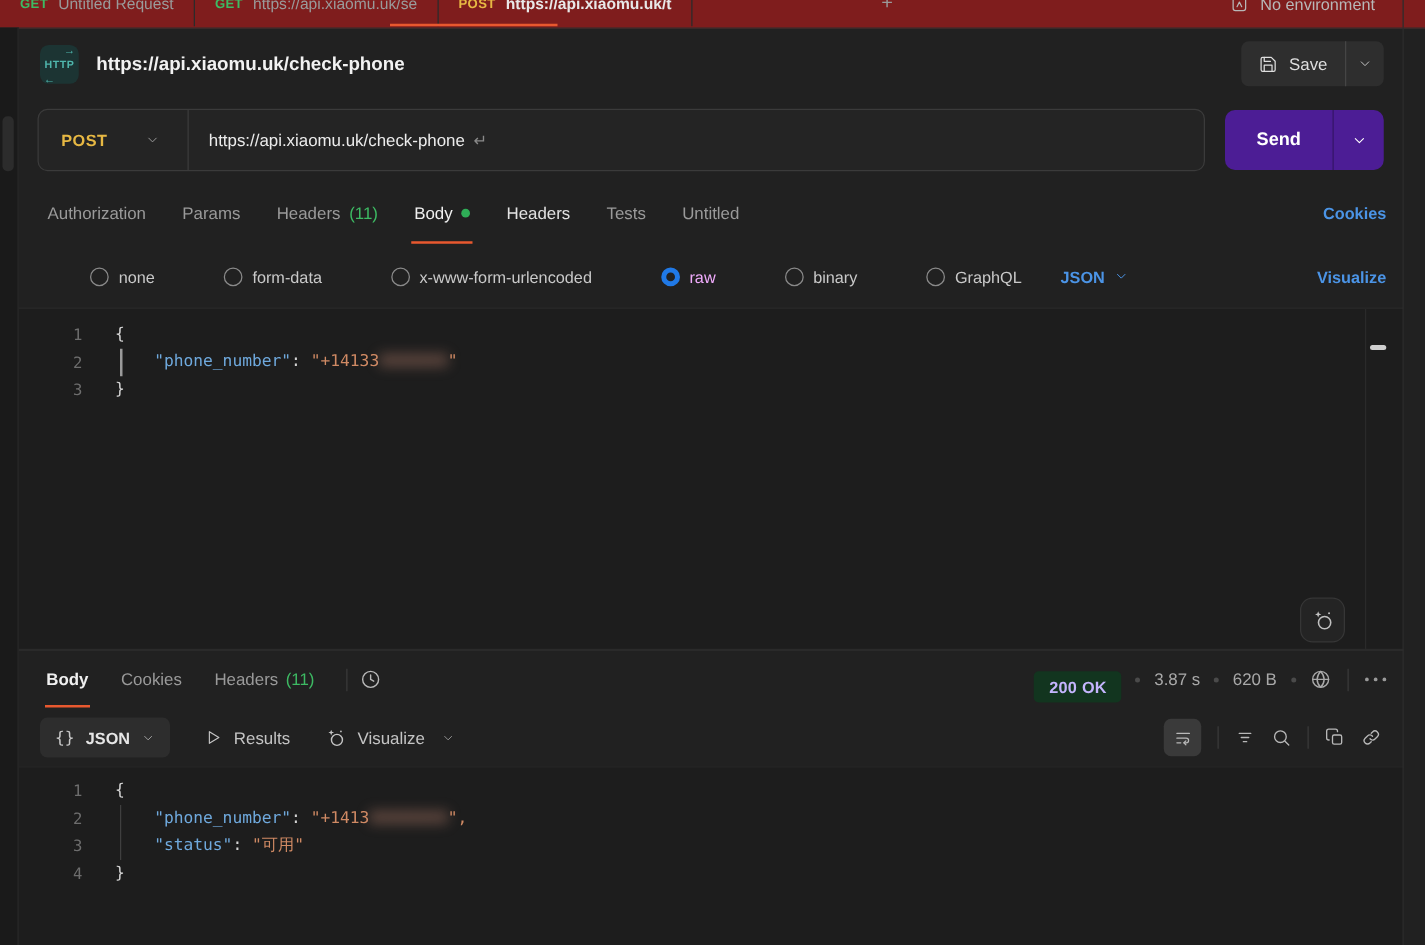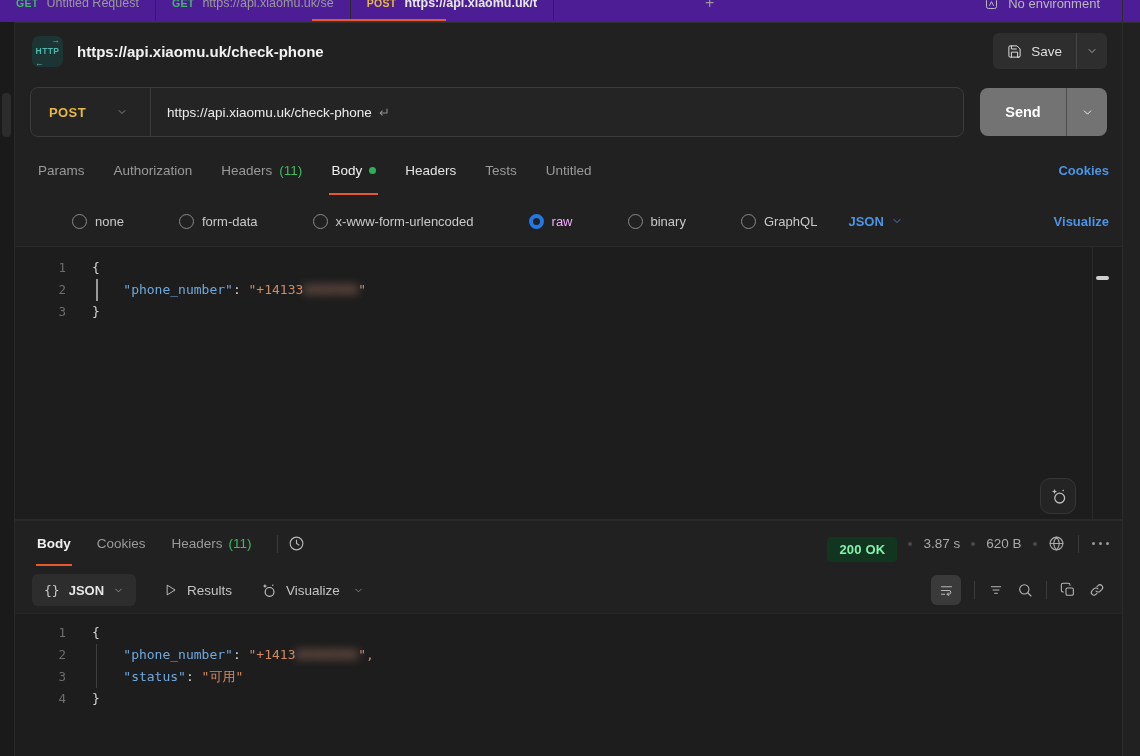--- a/index.html
+++ b/index.html
@@ -2,21 +2,21 @@
 <html><head>
 <meta charset="utf-8">
 <style>
   html,body{margin:0;padding:0;background:#212121;}
   .canvas{position:relative;width:1140px;height:756px;overflow:hidden;
           font-family:"Liberation Sans",sans-serif;background:#212121;color:#cfcfcf;}
   svg{display:block;}
   .ic{stroke:currentColor;fill:none;stroke-width:1.6;stroke-linecap:round;stroke-linejoin:round;}
 
   
-  .top-strip{position:absolute;left:0;top:0;width:100%;height:22px;background:#4c1d95;
+  .top-strip{position:absolute;left:0;top:0;width:100%;height:22px;background:#7f1d1d;
              border-bottom:1px solid #2e2e2e;overflow:hidden;}
   .top-tabs{position:absolute;left:0;top:-15px;height:36px;display:flex;align-items:center;}
   .top-tab{display:flex;align-items:center;gap:8px;height:36px;padding:0 16px;
            border-right:1px solid #2b2b2b;font-size:12.5px;white-space:nowrap;}
   .top-tab .m{font-size:10.5px;font-weight:700;letter-spacing:.3px;}
   .top-tab .lbl{color:#9a9a9a;}
   .top-tab.active .lbl{color:#e8e8e8;font-weight:600;}
   .top-underline{position:absolute;left:312px;top:19px;width:134px;height:2px;background:#e8582f;}
   .tab-plus{position:absolute;left:695px;top:-15px;height:36px;display:flex;align-items:center;
             color:#9a9a9a;font-size:16px;padding:0 10px;}
@@ -48,21 +48,21 @@
   
   .url-row{position:absolute;left:14px;right:17px;top:80px;height:64px;display:flex;
            align-items:center;padding:0 16px;box-sizing:border-box;}
   .url-box{flex:1;height:50px;border:1px solid #3b3b3b;border-radius:8px;background:#242424;
            display:flex;align-items:center;margin-right:16px;box-sizing:border-box;}
   .method{color:#e7b843;font-weight:700;font-size:13px;padding-left:18px;letter-spacing:.4px;}
   .method-caret{color:#9a9a9a;margin:0 22px 0 30px;display:flex;}
   .url-divider{width:1px;height:48px;background:#3b3b3b;}
   .url-text{padding-left:16px;font-size:13.5px;color:#ececec;}
   .return-glyph{color:#8a8a8a;margin-left:7px;font-size:13px;}
-  .send-btn{width:127px;height:48px;border-radius:8px;background:#737373;display:flex;color:#fff;flex:none;}
+  .send-btn{width:127px;height:48px;border-radius:8px;background:#4c1d95;display:flex;color:#fff;flex:none;}
   .send-main{flex:1;display:flex;align-items:center;justify-content:center;font-size:14.5px;font-weight:700;}
   .send-sep{width:1px;background:rgba(0,0,0,.3);}
   .send-caret{width:40px;display:flex;align-items:center;justify-content:center;}
 
   
   .req-tabs{position:absolute;left:14px;right:17px;top:144px;height:52px;display:flex;
             align-items:center;padding-left:12px;font-size:13.5px;box-sizing:border-box;}
   .rtab{position:relative;height:52px;display:flex;align-items:center;gap:7px;padding:0 12px;
         margin-right:5px;color:#9a9a9a;cursor:default;white-space:nowrap;}
   .rtab.bright{color:#e2e2e2;}
@@ -107,21 +107,21 @@
   
   .resp-meta{position:absolute;left:14px;right:17px;top:519px;height:48px;border-top:1px solid #2a2a2a;
              display:flex;align-items:center;padding:0 14px 0 12px;font-size:13.5px;box-sizing:border-box;}
   .mtab{position:relative;height:48px;display:flex;align-items:center;gap:6px;padding:0 11px;
         margin-right:4px;color:#9a9a9a;white-space:nowrap;}
   .mtab.active{color:#f0f0f0;font-weight:600;}
   .mtab.active .uline{position:absolute;left:10px;right:10px;bottom:2px;height:2px;background:#e8582f;}
   .mtab .cnt{color:#3dba63;}
   .vdiv{width:1px;height:18px;background:#3a3a3a;margin:0 10px;}
   .meta-right{margin-left:auto;display:flex;align-items:center;gap:11px;color:#a9a9a9;}
-  .badge-200{background:#12351f;color:#86efac;font-weight:600;font-size:13px;padding:5px 12px;
+  .badge-200{background:#12351f;color:#c4b5fd;font-weight:600;font-size:13px;padding:5px 12px;
              border-radius:4px;letter-spacing:.2px;margin-top:12px;}
   .sep-dot{width:4px;height:4px;border-radius:50%;background:#4a4a4a;}
   .ooo{display:flex;gap:3.5px;align-items:center;}
   .ooo i{width:3.5px;height:3.5px;border-radius:50%;background:#9a9a9a;}
 
   
   .resp-toolbar{position:absolute;left:14px;right:17px;top:567px;height:46px;display:flex;
                 align-items:center;padding:0 18px 0 18px;box-sizing:border-box;}
   .fmt-chip{display:flex;align-items:center;gap:9px;height:32px;padding:0 12px;background:#2d2d2d;
             border-radius:6px;color:#e6e6e6;}
@@ -218,24 +218,24 @@
         <svg class="ic" width="13" height="13" viewBox="0 0 24 24">
             <path d="M6 9l6 6 6-6"></path>
           </svg>
       </div>
     </div>
   </div>
 
   <div class="req-tabs">
     <div id="req-tabs" style="display:flex;align-items:center;">
         <div class="rtab">
+          <span>Authorization</span>
+        </div>
+        <div class="rtab">
           <span>Params</span>
-        </div>
-        <div class="rtab">
-          <span>Authorization</span>
         </div>
         <div class="rtab">
           <span>Headers</span>
           <span class="cnt">(11)</span>
         </div>
         <div class="rtab active">
           <span>Body</span>
           <div class="gdot"></div>
           <div class="uline"></div>
         </div>

